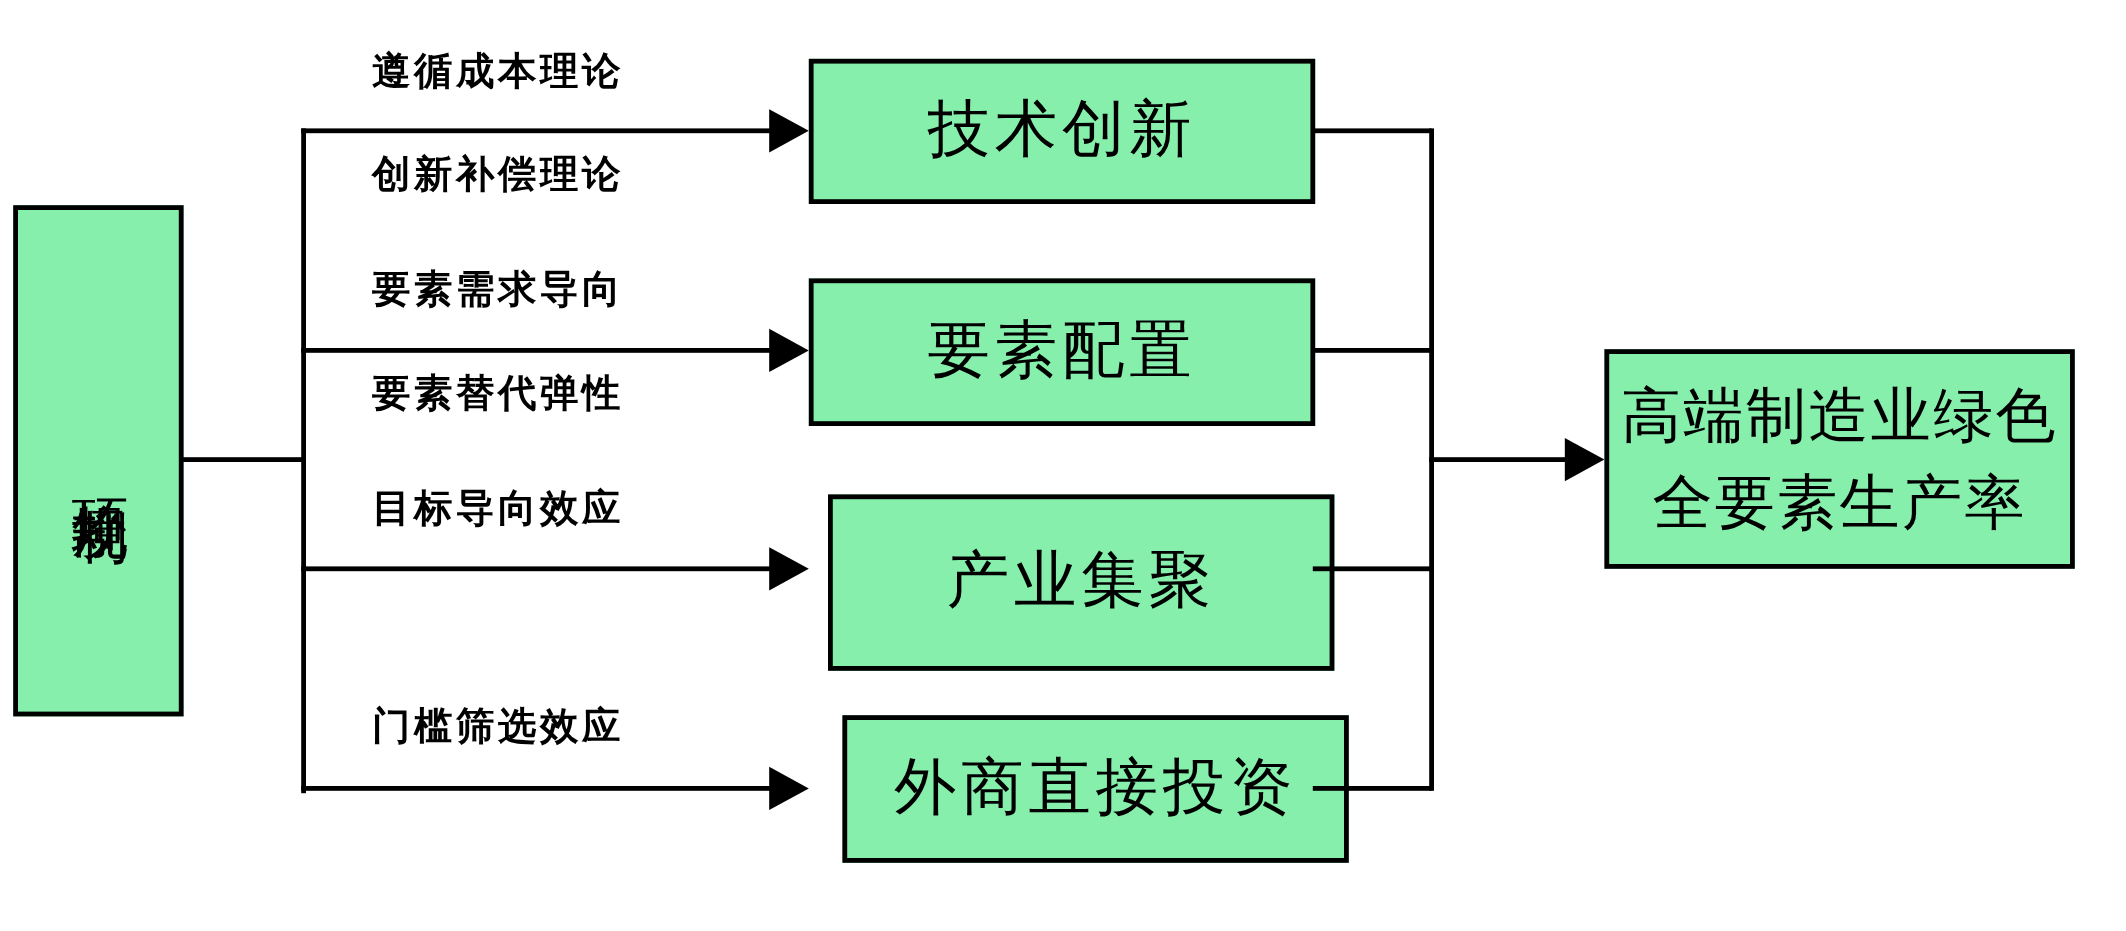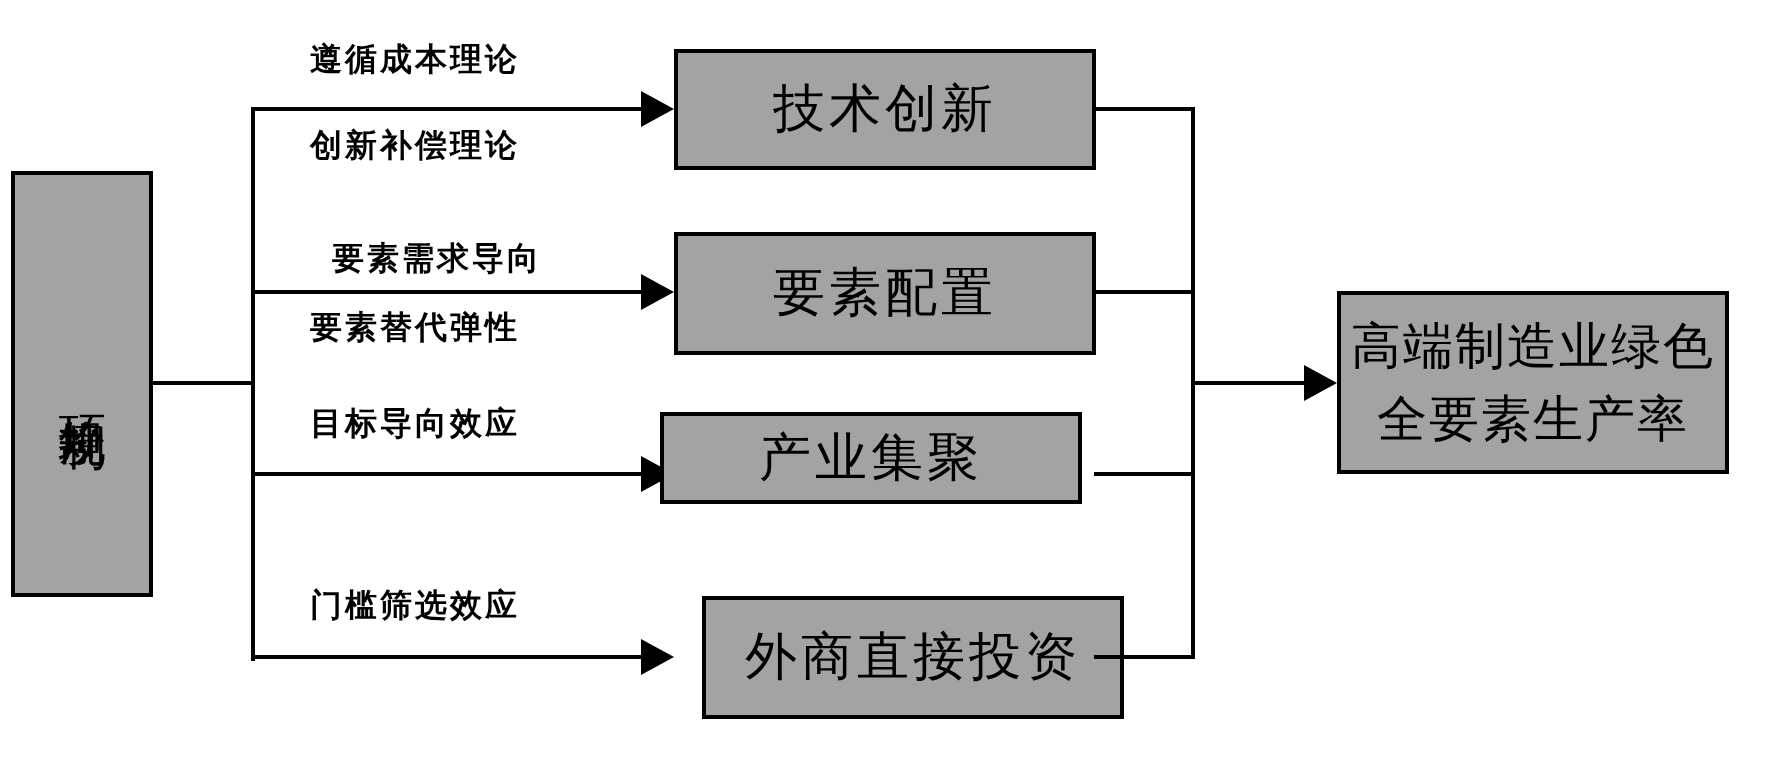--- a/index.html
+++ b/index.html
@@ -13,21 +13,21 @@
     height: 776px;
     background: #ffffff;
     font-family: "Liberation Serif", "DejaVu Serif", serif;
     color: #000000;
     overflow: hidden;
   }
   .box {
     position: absolute;
     box-sizing: border-box;
     border: 4px solid #000000;
-    background: #a3a3a3;
+    background: #86efac;
     display: flex;
     align-items: center;
     justify-content: center;
     text-align: center;
     font-family: Liberation Serif, serif;
   }
   .node-label {
     font-size: 52px;
     letter-spacing: 4px;
     line-height: 1.2;
@@ -94,34 +94,34 @@
 
   <div class="hline" style="left:251px; top:472px; width:391px;"></div>
   <div class="arrowhead" style="left:641px; top:456px;"></div>
 
   <div class="hline" style="left:251px; top:655px; width:391px;"></div>
   <div class="arrowhead" style="left:641px; top:639px;"></div>
 
   <div class="mech-label" style="left:310px; top:43px;">遵循成本理论</div>
   <div class="mech-label" style="left:310px; top:129px;text-align:center;">创新补偿理论</div>
 
-  <div class="mech-label" style="left:310px; top:242px;margin-left:22px;">要素需求导向</div>
+  <div class="mech-label" style="left:310px; top:225px;">要素需求导向</div>
   <div class="mech-label" style="left:310px; top:311px;">要素替代弹性</div>
 
   <div class="mech-label" style="left:310px; top:407px;">目标导向效应</div>
 
   <div class="mech-label" style="left:310px; top:589px;">门槛筛选效应</div>
 
   <div class="box" style="left:674px; top:49px; width:422px; height:121px;">
     <span class="node-label">技术创新</span>
   </div>
   <div class="box" style="left:674px; top:232px; width:422px; height:123px;">
     <span class="node-label">要素配置</span>
   </div>
-  <div class="box" style="left:660px; top:412px; width:422px; height:92px;">
+  <div class="box" style="left:690px; top:412px; width:422px; height:147px;">
     <span class="node-label">产业集聚</span>
   </div>
   <div class="box" style="left:674px; top:596px; width:422px; height:123px;margin-left:28px;">
     <span class="node-label">外商直接投资</span>
   </div>
 
   <div class="hline" style="left:1094px; top:107px; width:99px;"></div>
   <div class="hline" style="left:1094px; top:290px; width:99px;"></div>
   <div class="hline" style="left:1094px; top:472px; width:99px;"></div>
   <div class="hline" style="left:1094px; top:655px; width:99px;"></div>

